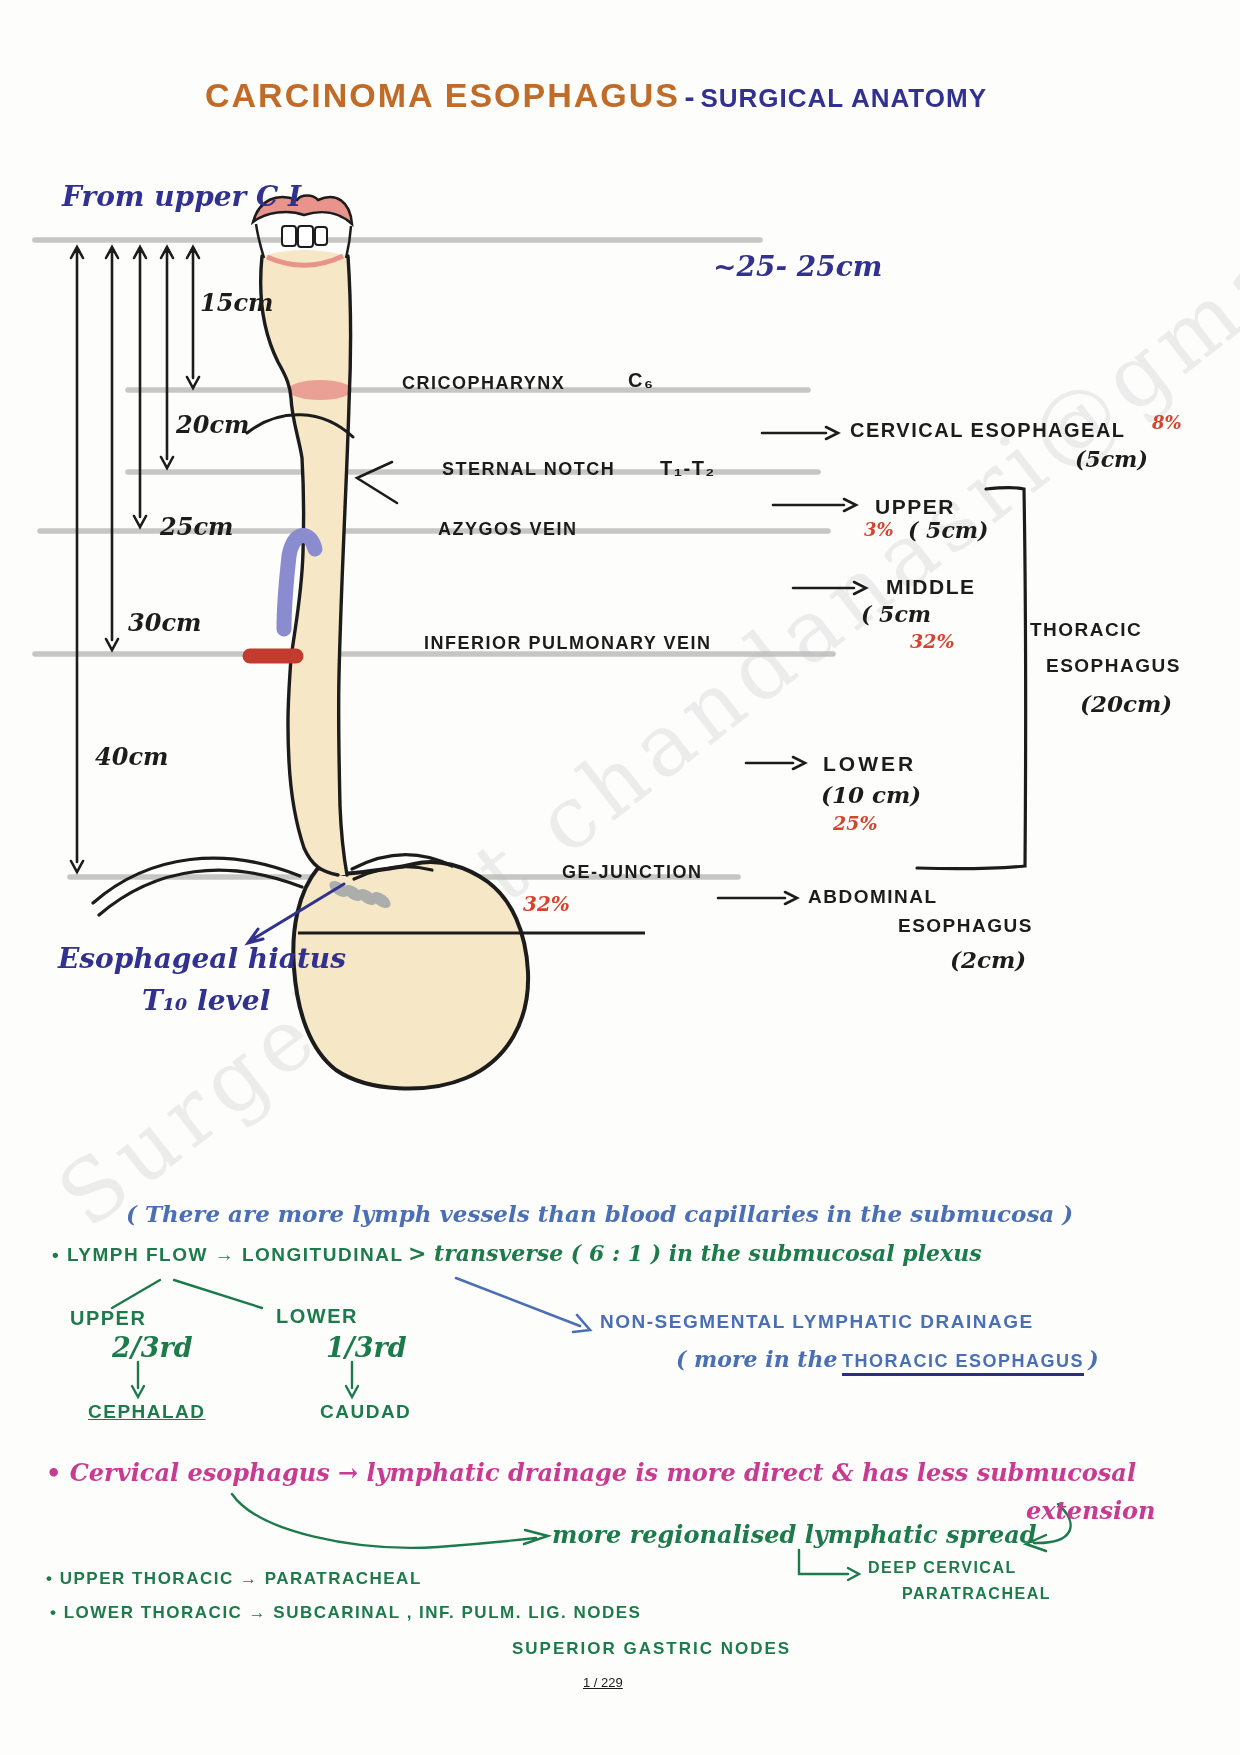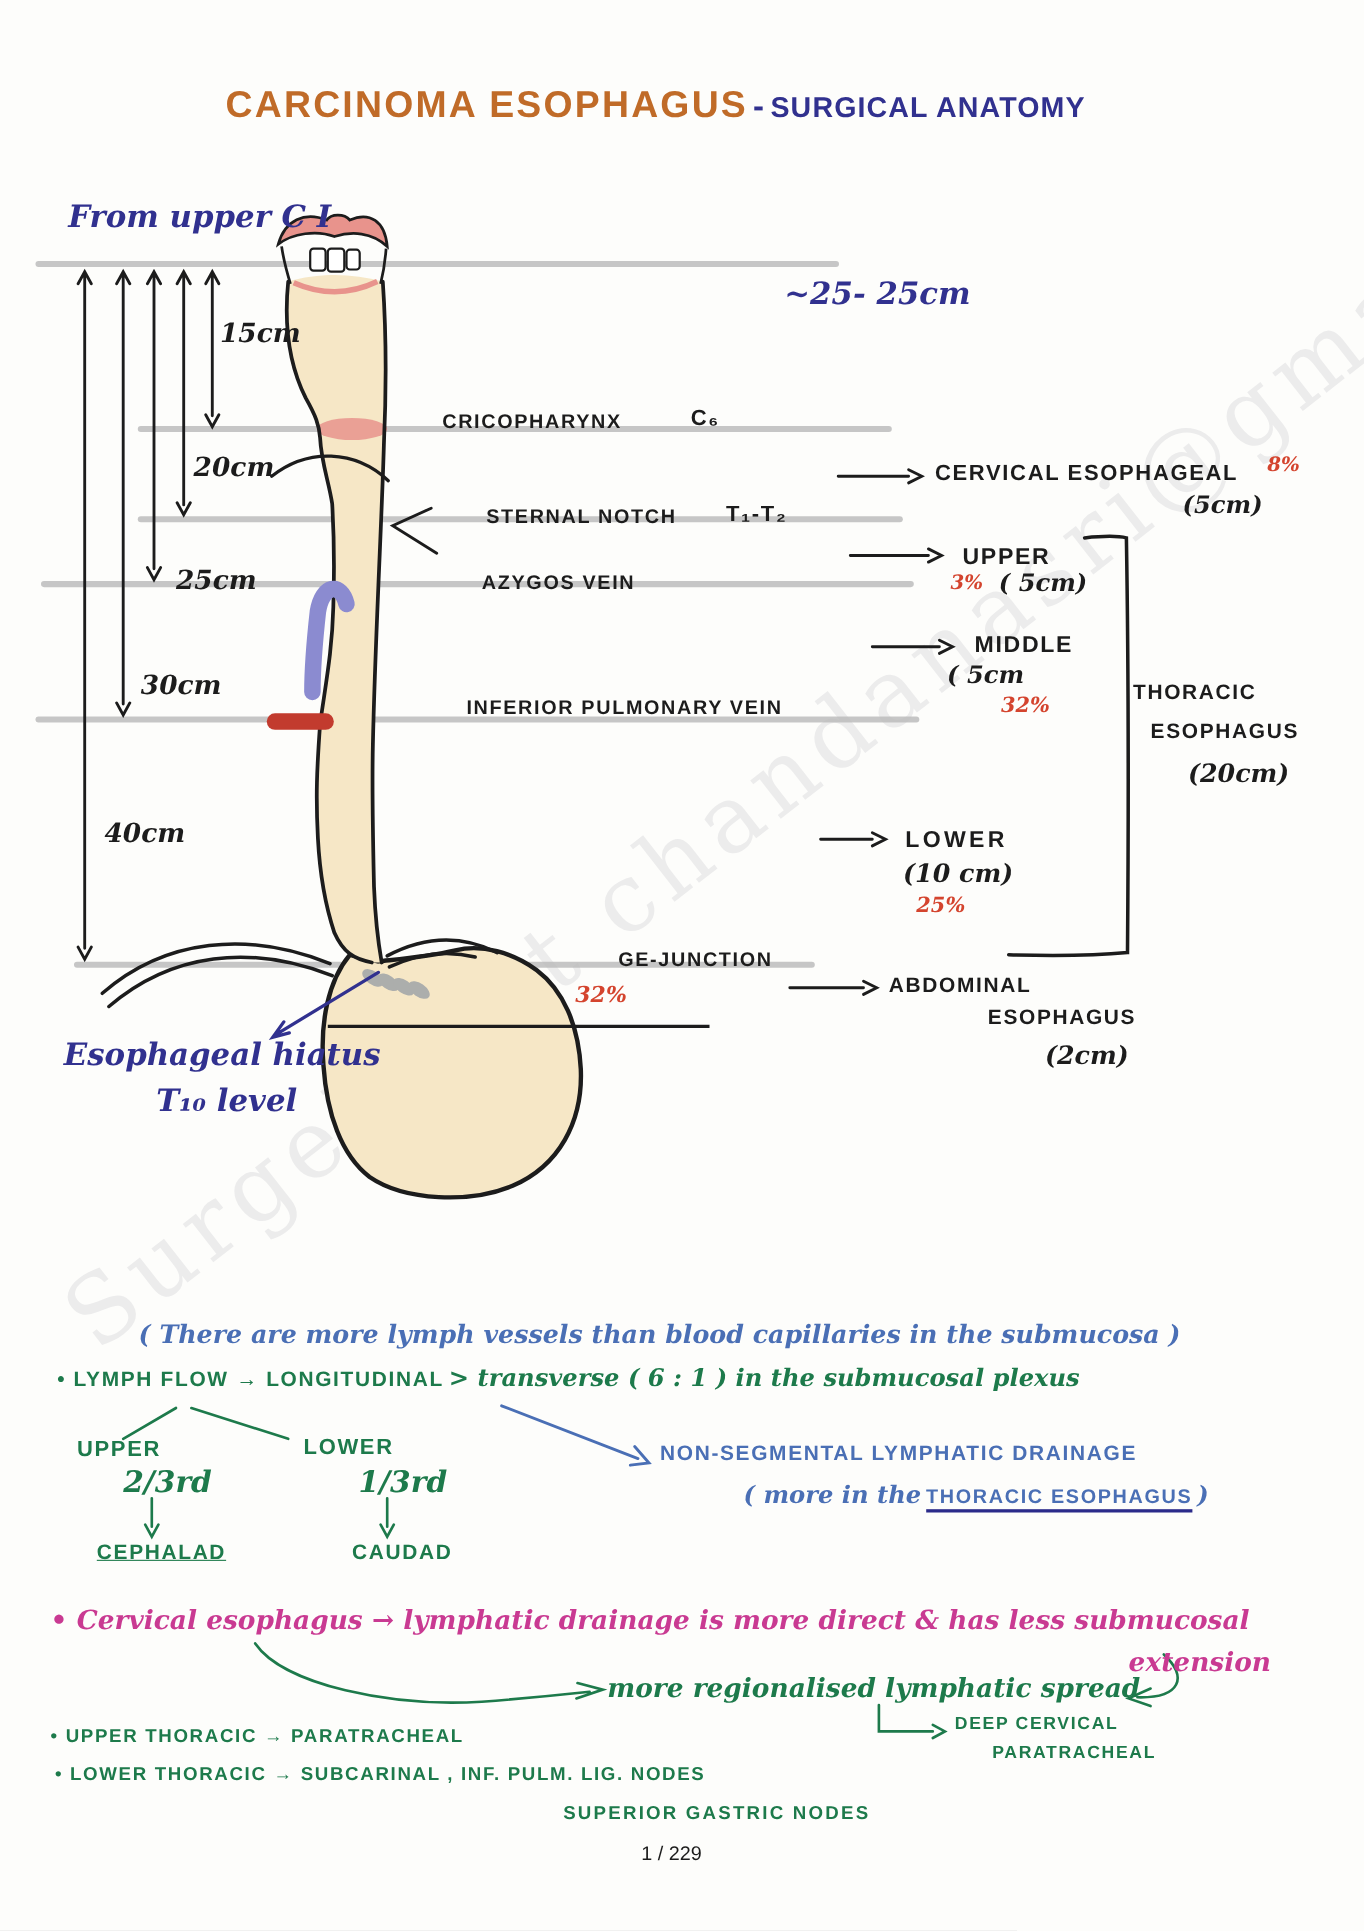--- a/index.html
+++ b/index.html
@@ -191,15 +191,15 @@
   <div class="lbl hand pink" style="left:1026px;top:1498px;font-size:24px;">extension</div>
 
   <div class="lbl hand green" style="left:552px;top:1522px;font-size:24px;">more regionalised lymphatic spread</div>
   <div class="lbl caps green" style="left:868px;top:1560px;font-size:16px;">DEEP CERVICAL</div>
   <div class="lbl caps green" style="left:902px;top:1586px;font-size:16px;">PARATRACHEAL</div>
 
   <div class="lbl caps green" style="left:46px;top:1570px;font-size:17px;">• UPPER THORACIC  →  PARATRACHEAL</div>
   <div class="lbl caps green" style="left:50px;top:1604px;font-size:17px;">• LOWER THORACIC  →  SUBCARINAL ,  INF. PULM. LIG. NODES</div>
   <div class="lbl caps green" style="left:512px;top:1640px;font-size:17px;letter-spacing:2px;">SUPERIOR GASTRIC NODES</div>
 
-  <div class="lbl ink" style="left:583px;top:1676px;font-size:18px;font-family:'Liberation Sans',sans-serif;">1 / 229</div>
+  <div class="lbl ink" style="left:583px;top:1676px;font-size:13px;font-family:'Liberation Sans',sans-serif;text-decoration:underline;">1 / 229</div>
 
 </div>
 
 </body></html>

